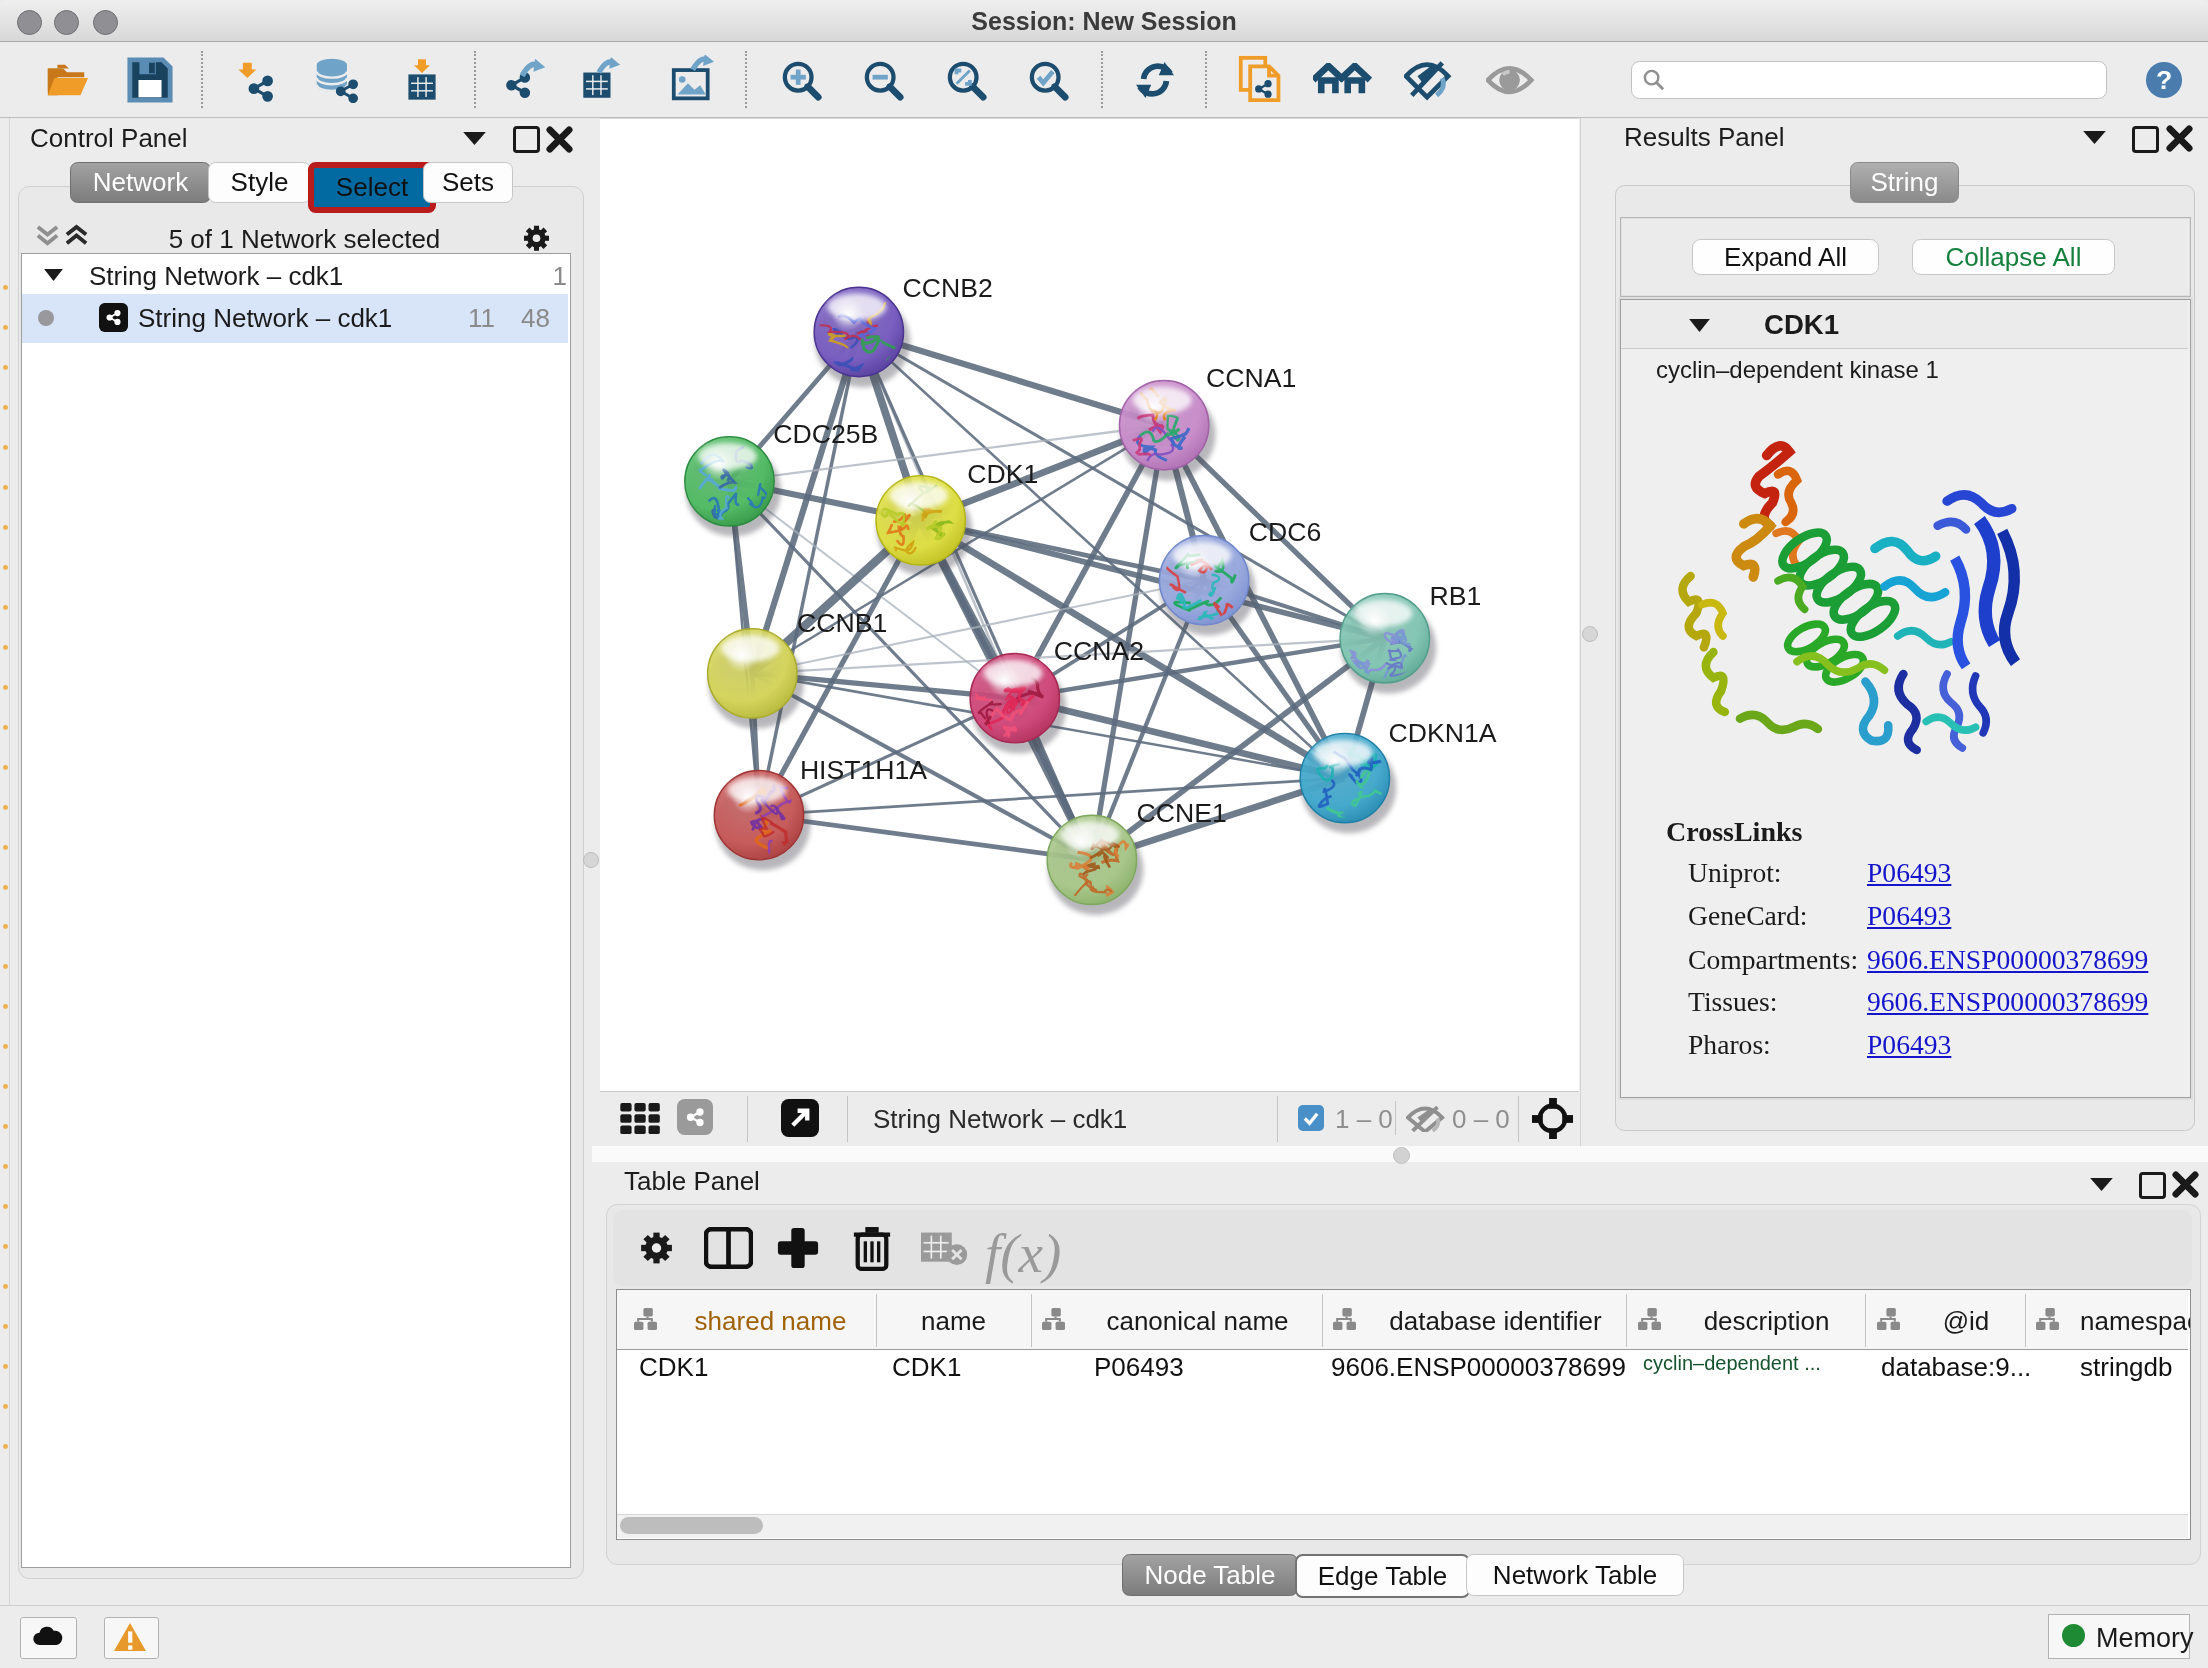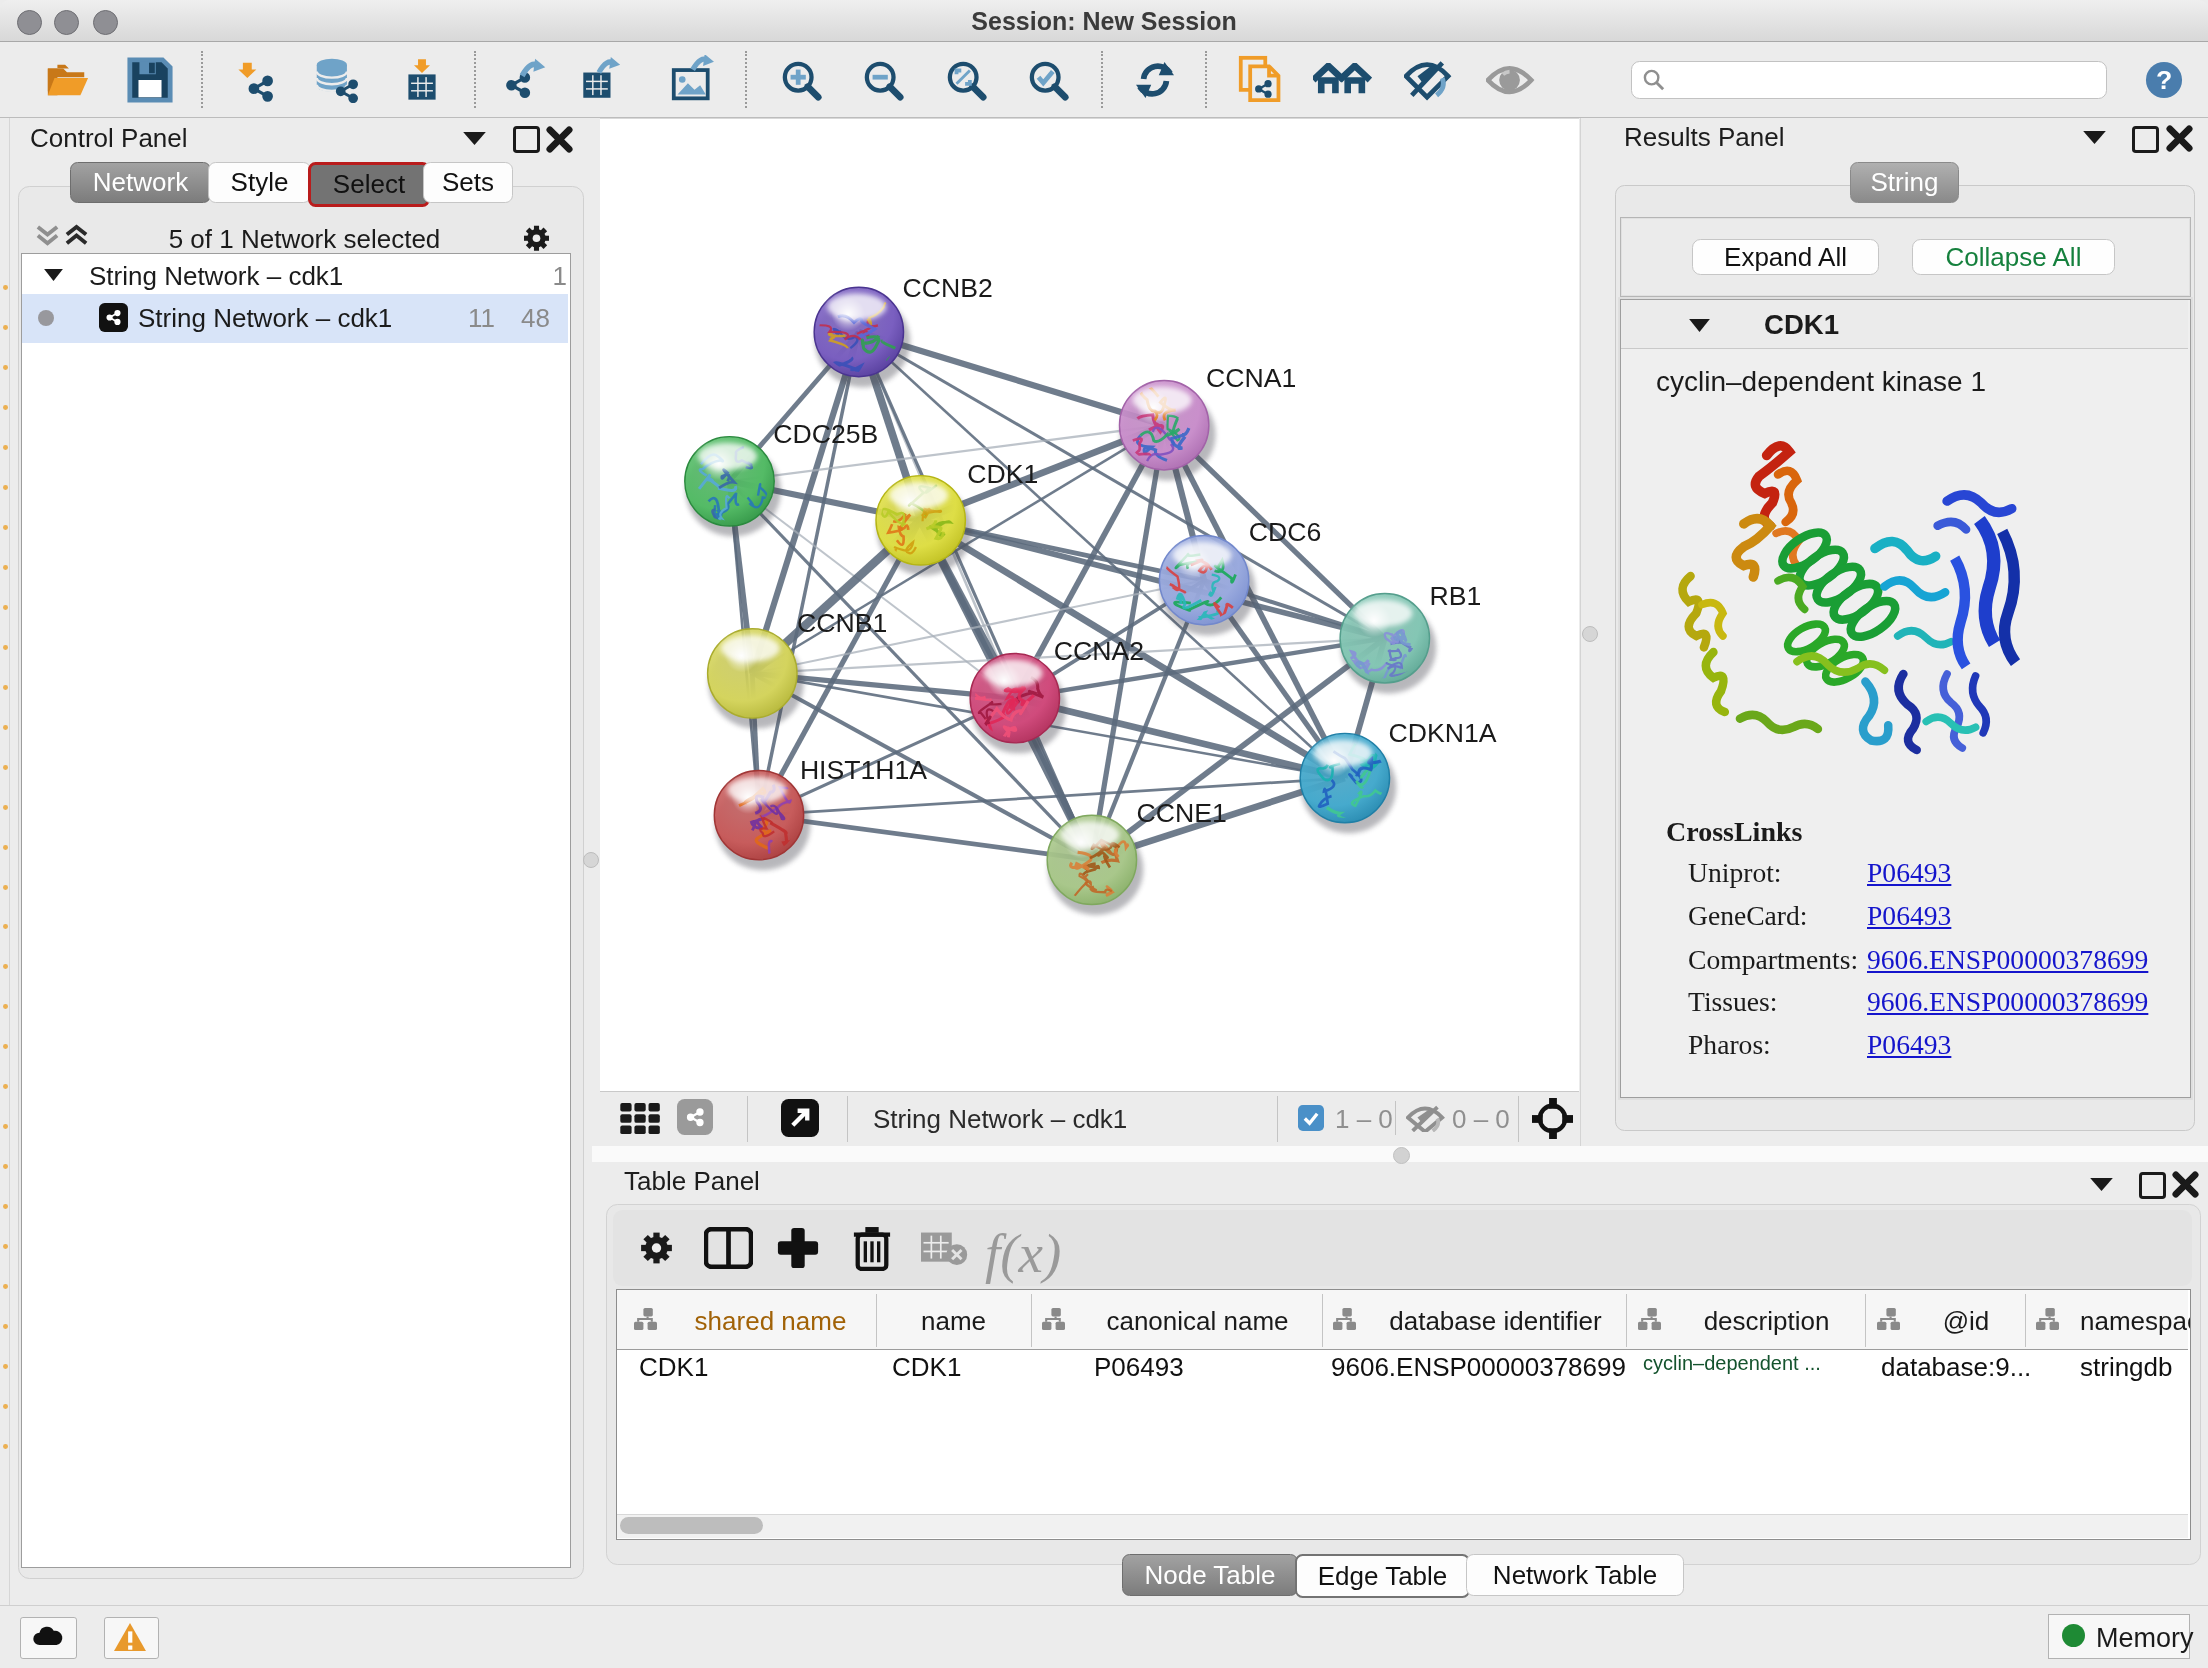--- a/index.html
+++ b/index.html
@@ -187,21 +187,21 @@
 <svg style="position:absolute;left:546px;top:126px" width="27" height="27" viewBox="0 0 28 28">
     <g stroke="#1a1a1a" stroke-width="7" stroke-linecap="round">
       <line x1="4" y1="4" x2="24" y2="24"></line>
       <line x1="24" y1="4" x2="4" y2="24"></line>
     </g>
   </svg>
 <div class="abs" style="left:18px;top:186px;width:564px;height:1391px;background:#e9e9e9;
 border:1px solid #d0d0d0;border-radius:11.4px"></div>
 <div class="abs" style="left:70px;top:162px;width:139px;height:39px;background:linear-gradient(#a2a2a2,#7c7c7c);color:#ffffff;border:1px solid #6e6e6e;border-radius:7.6px;display:flex;align-items:center;justify-content:center;font-size:26px">Network</div>
 <div class="abs" style="left:208px;top:162px;width:101px;height:39px;background:#fdfdfd;color:#111;border:1px solid #c6c6c6;border-radius:7.6px;display:flex;align-items:center;justify-content:center;font-size:26px">Style</div>
-<div class="abs" style="left:308px;top:162px;width:116px;height:39px;background:#737373;color:#111;border:3px solid #b91c1c;border-radius:7.6px;display:flex;align-items:center;justify-content:center;font-size:26px">Select</div>
+<div class="abs" style="left:308px;top:162px;width:116px;height:39px;background:#0369a1;color:#111;border:6px solid #b91c1c;border-radius:7.6px;display:flex;align-items:center;justify-content:center;font-size:26px">Select</div>
 <div class="abs" style="left:423px;top:162px;width:88px;height:39px;background:#fdfdfd;color:#111;border:1px solid #c6c6c6;border-radius:7.6px;display:flex;align-items:center;justify-content:center;font-size:26px">Sets</div>
 <svg style="position:absolute;left:34px;top:224px" width="27" height="25" viewBox="0 0 28 26">
     <g fill="none" stroke="#8f8f8f" stroke-width="4">
       <path d="M4 3 L14 11 L24 3"></path>
       <path d="M4 12 L14 20 L24 12"></path>
     </g>
   </svg>
 <svg style="position:absolute;left:63px;top:224px" width="27" height="25" viewBox="0 0 28 26">
     <g fill="none" stroke="#2a2a2a" stroke-width="4">
       <path d="M4 11 L14 3 L24 11"></path>
@@ -691,21 +691,21 @@
 <div class="abs" style="left:1692px;top:239px;width:185px;height:34px;background:#fefefe;border:1px solid #c6c6c6;border-radius:8.6px;display:flex;align-items:center;justify-content:center;font-size:26px;color:#111">Expand All</div>
 <div class="abs" style="left:1912px;top:239px;width:201px;height:34px;background:#fefefe;border:1px solid #c6c6c6;border-radius:8.6px;display:flex;align-items:center;justify-content:center;font-size:26px;color:#15803d">Collapse All</div>
 <div class="abs" style="left:1620px;top:299px;width:569px;height:797px;background:#efefef;
 border:1px solid #9e9e9e;box-shadow:0 0 0 1.9px #dedede"></div>
 <div class="abs" style="left:1621px;top:300px;width:567px;height:48px;background:#ebebeb;
 border-bottom:1px solid #c9c9c9"></div>
 <svg style="position:absolute;left:1688px;top:317px" width="23" height="16" viewBox="0 0 24 17">
     <path d="M1 2 L23 2 L12 16 Z" fill="#1a1a1a"></path>
   </svg>
 <div class="t" style="left:1764px;top:309px;font-size:27.6px;font-weight:bold">CDK1</div>
-<div class="t" style="left:1656px;top:366px;font-size:28px">cyclin–dependent kinase 1</div>
+<div class="t" style="left:1656px;top:356px;font-size:24px">cyclin–dependent kinase 1</div>
 <svg class="abs" style="left:1664px;top:438px" width="380" height="338" viewBox="0 0 400 355">
     <path d="M 108 18 Q 122 0 132 14 Q 114 30 100 40 Q 90 52 106 58 Q 122 50 114 68 Q 98 84 112 92" fill="none" stroke="#c42310" stroke-width="10" stroke-opacity="1.0" stroke-linecap="round"></path>
     <path d="M 120 38 Q 134 28 140 44 Q 126 56 134 68 Q 140 80 128 88" fill="none" stroke="#d9660c" stroke-width="9" stroke-opacity="1.0" stroke-linecap="round"></path>
     <path d="M 84 90 Q 100 78 112 92 Q 98 108 84 114 Q 68 126 84 134 Q 100 128 94 146" fill="none" stroke="#cc8a10" stroke-width="10" stroke-opacity="1.0" stroke-linecap="round"></path>
     <path d="M 118 100 Q 134 92 142 108 Q 130 122 140 134" fill="none" stroke="#e07820" stroke-width="8" stroke-opacity="1.0" stroke-linecap="round"></path>
     <path d="M 28 145 Q 12 158 26 172 Q 42 164 34 184 Q 18 200 34 208 Q 50 200 42 220" fill="none" stroke="#b5a80e" stroke-width="9" stroke-opacity="1.0" stroke-linecap="round"></path>
     <path d="M 52 225 Q 36 240 52 252 Q 68 244 60 266 Q 48 282 64 288" fill="none" stroke="#97b50e" stroke-width="9" stroke-opacity="1.0" stroke-linecap="round"></path>
     <path d="M 40 175 Q 56 168 62 184 Q 52 198 62 208" fill="none" stroke="#c8b810" stroke-width="8" stroke-opacity="1.0" stroke-linecap="round"></path>
     <path d="M 80 295 Q 96 286 108 298 Q 120 312 136 304 Q 150 296 162 306" fill="none" stroke="#6aa81a" stroke-width="9" stroke-opacity="1.0" stroke-linecap="round"></path>
     <ellipse cx="148" cy="118" rx="27" ry="13" fill="none" stroke="#1a9e35" stroke-width="9" transform="rotate(-35 148 118)"></ellipse>

